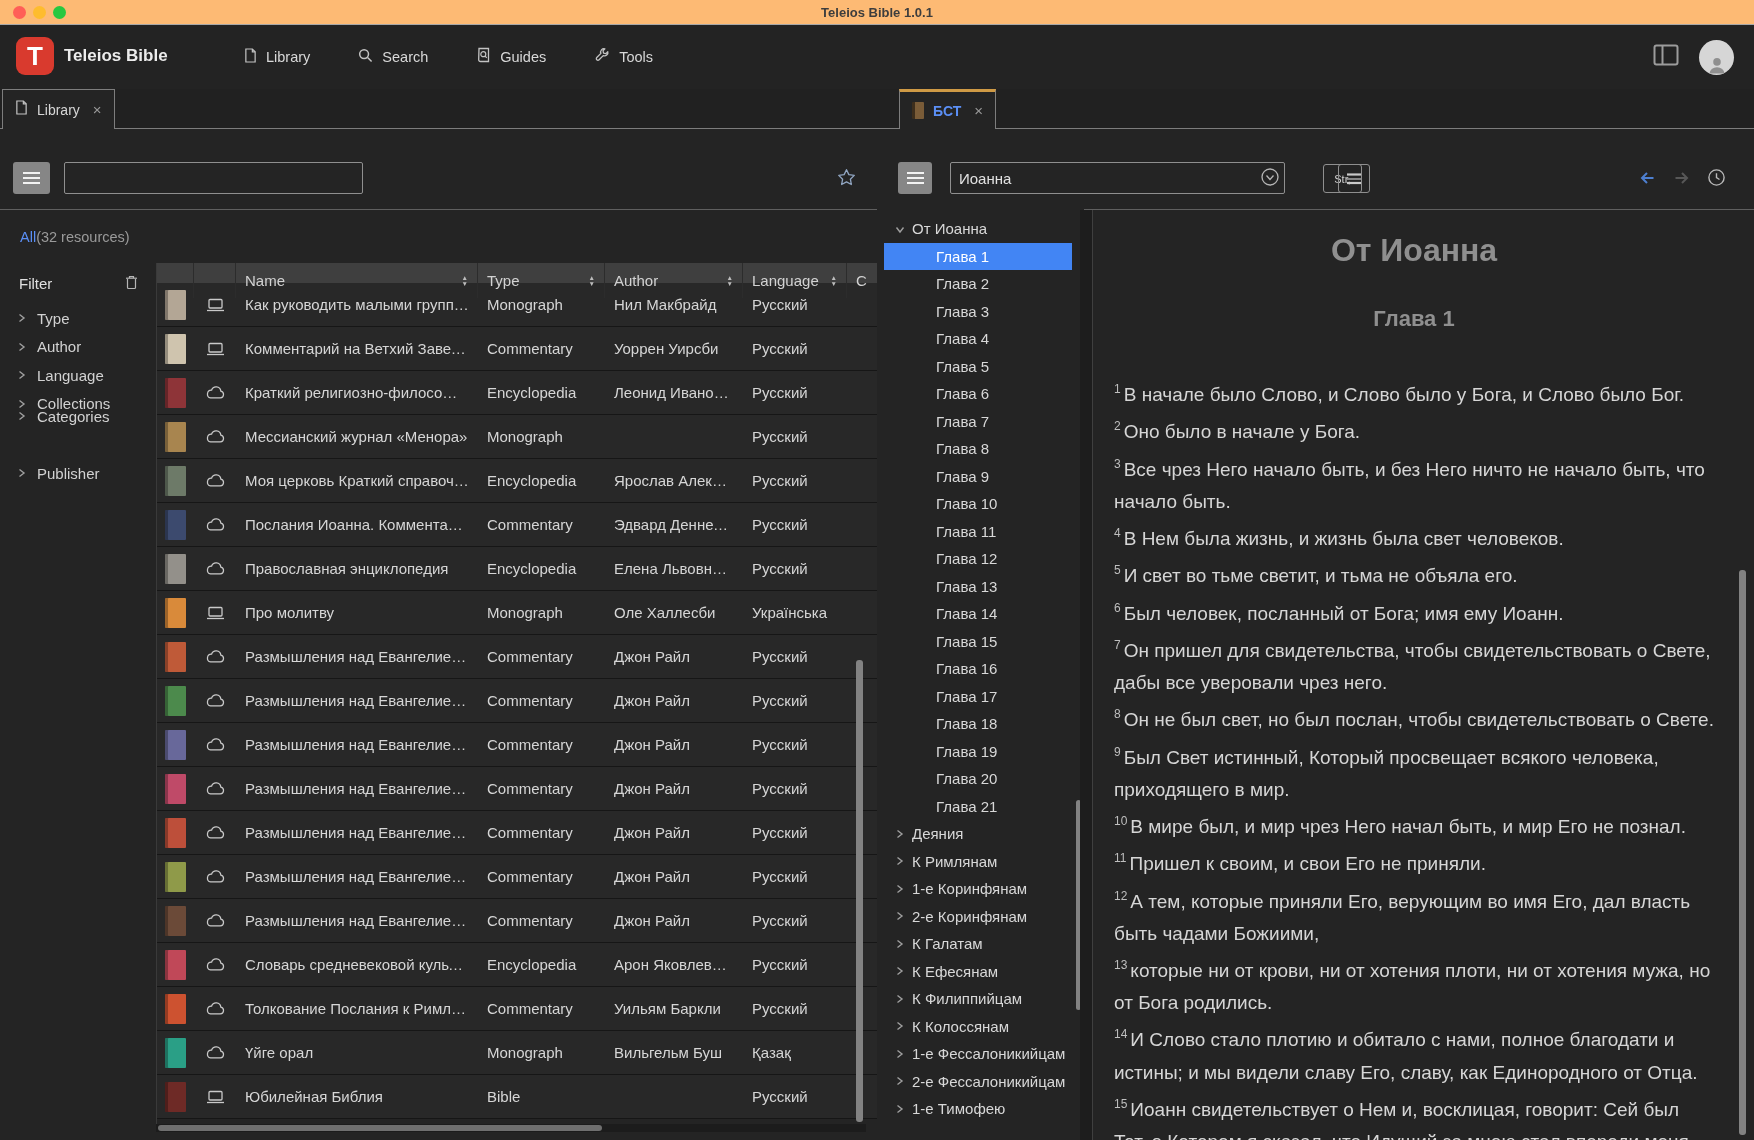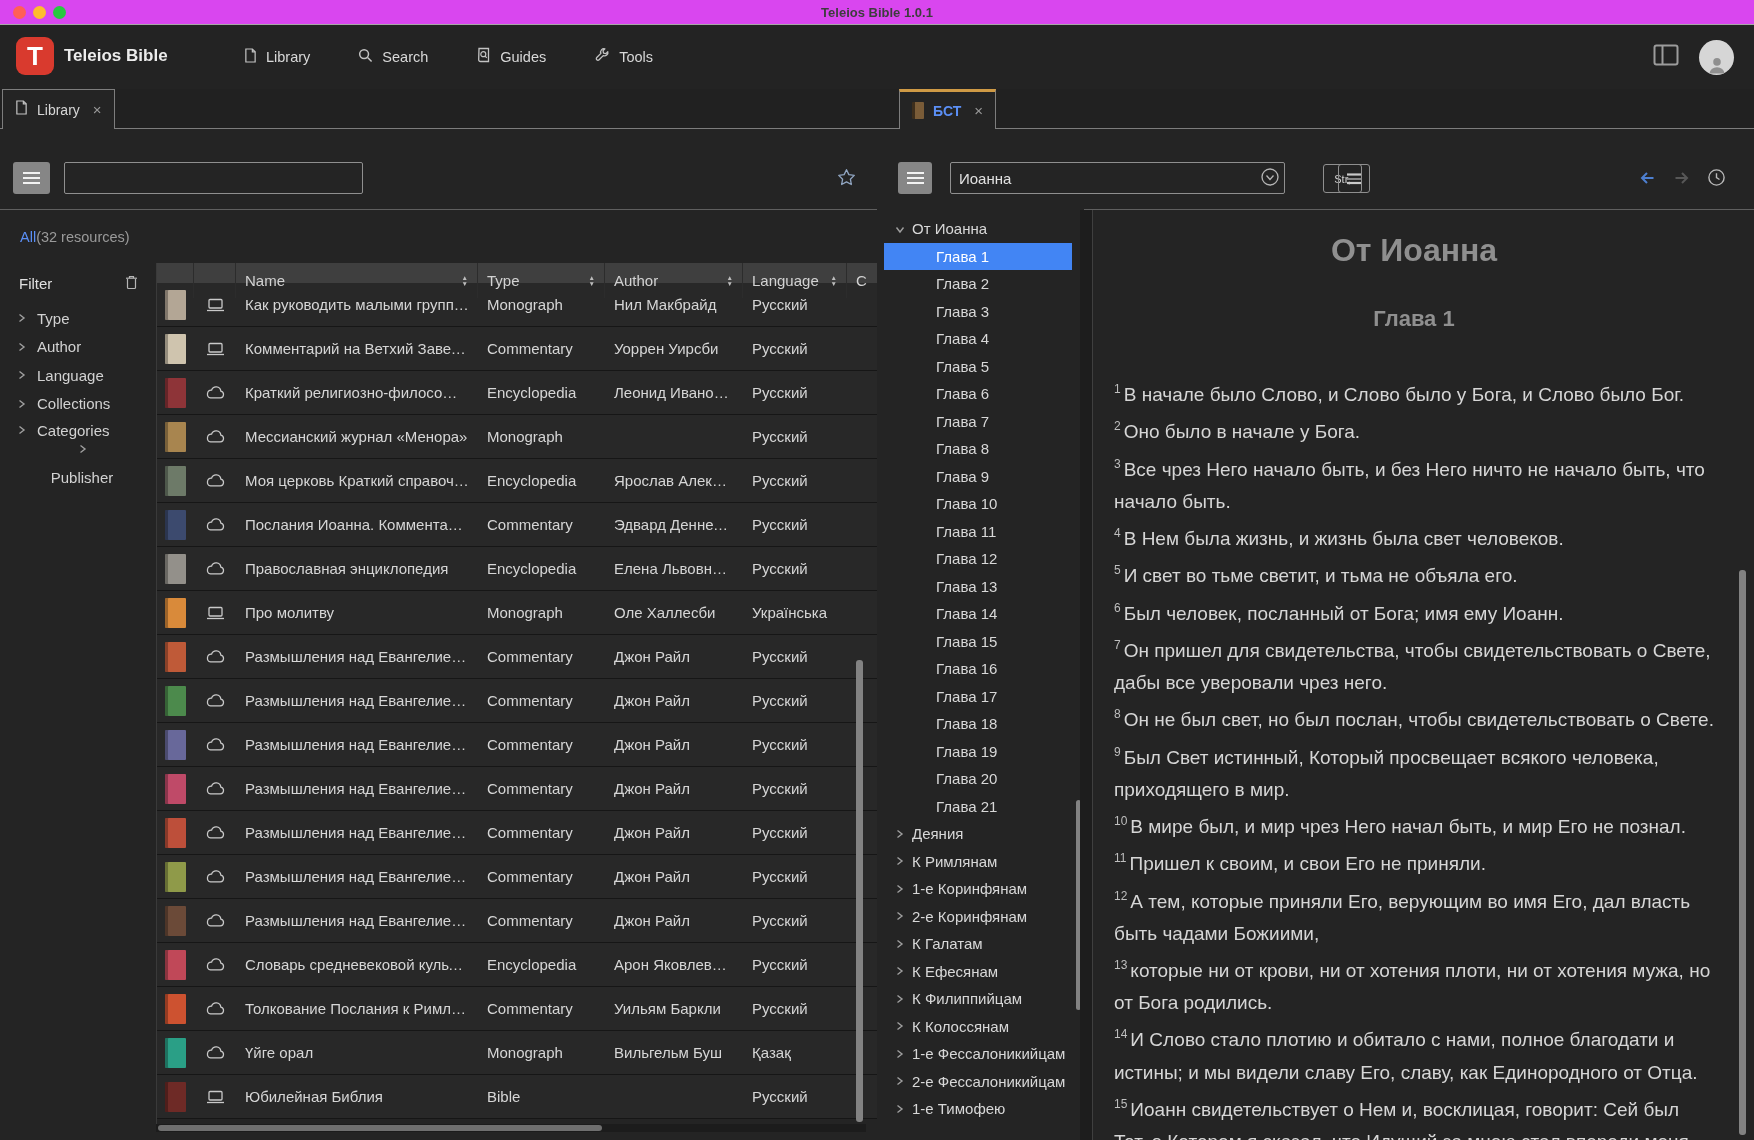--- a/index.html
+++ b/index.html
@@ -2,21 +2,21 @@
 <html><head>
 <meta charset="utf-8">
 <style>
   * { margin:0; padding:0; box-sizing:border-box; }
   html,body { width:1754px; height:1140px; overflow:hidden; background:#242424;
               font-family:"Liberation Sans", sans-serif; }
   .abs { position:absolute; }
 
   
   #titlebar { position:absolute; left:0; top:0; width:1754px; height:25px;
-              background:#d946ef; border-bottom:1px solid #a8a8a8; }
+              background:#fdba74; border-bottom:1px solid #a8a8a8; }
   .tl-dot { position:absolute; top:6px; width:13px; height:13px; border-radius:50%; }
   #titlebar .title { position:absolute; left:0; right:0; top:5px; text-align:center;
               font-size:13px; font-weight:bold; color:#3d3d3d; }
 
   
   #app-header { position:absolute; left:0; top:25px; width:1754px; height:64px; background:#232323; }
   #logo { position:absolute; left:16px; top:12px; width:38px; height:38px; border-radius:9px;
           background:#d93a2e; color:#fff; font-size:26px; font-weight:bold;
           display:flex; align-items:center; justify-content:center; }
   #brand { position:absolute; left:64px; top:21px; font-size:17px; font-weight:600; color:#ececec; }
@@ -225,27 +225,27 @@
             <polyline points="2.5,1.5 7,5 2.5,8.5" fill="none" stroke="#9f9f9f" stroke-width="1.4"></polyline>
           </svg></span>
         <span class="lbl">Language</span>
       </div>
       <div class="filter-item" style="top: 303.5px;">
         <span><svg width="9" height="10" viewBox="0 0 9 10">
             <polyline points="2.5,1.5 7,5 2.5,8.5" fill="none" stroke="#9f9f9f" stroke-width="1.4"></polyline>
           </svg></span>
         <span class="lbl">Collections</span>
       </div>
-      <div class="filter-item" style="top: 330px;">
+      <div class="filter-item" style="top: 316px;">
         <span><svg width="9" height="10" viewBox="0 0 9 10">
             <polyline points="2.5,1.5 7,5 2.5,8.5" fill="none" stroke="#9f9f9f" stroke-width="1.4"></polyline>
           </svg></span>
         <span class="lbl">Categories</span>
       </div>
-      <div class="filter-item" style="top: 351px; flex-direction: column;">
+      <div class="filter-item" style="top: 373px;">
         <span><svg width="9" height="10" viewBox="0 0 9 10">
             <polyline points="2.5,1.5 7,5 2.5,8.5" fill="none" stroke="#9f9f9f" stroke-width="1.4"></polyline>
           </svg></span>
         <span class="lbl">Publisher</span>
       </div>
     </div>
 
   <div id="table">
     <div id="thead">
         <div class="th c-thumb"></div>

